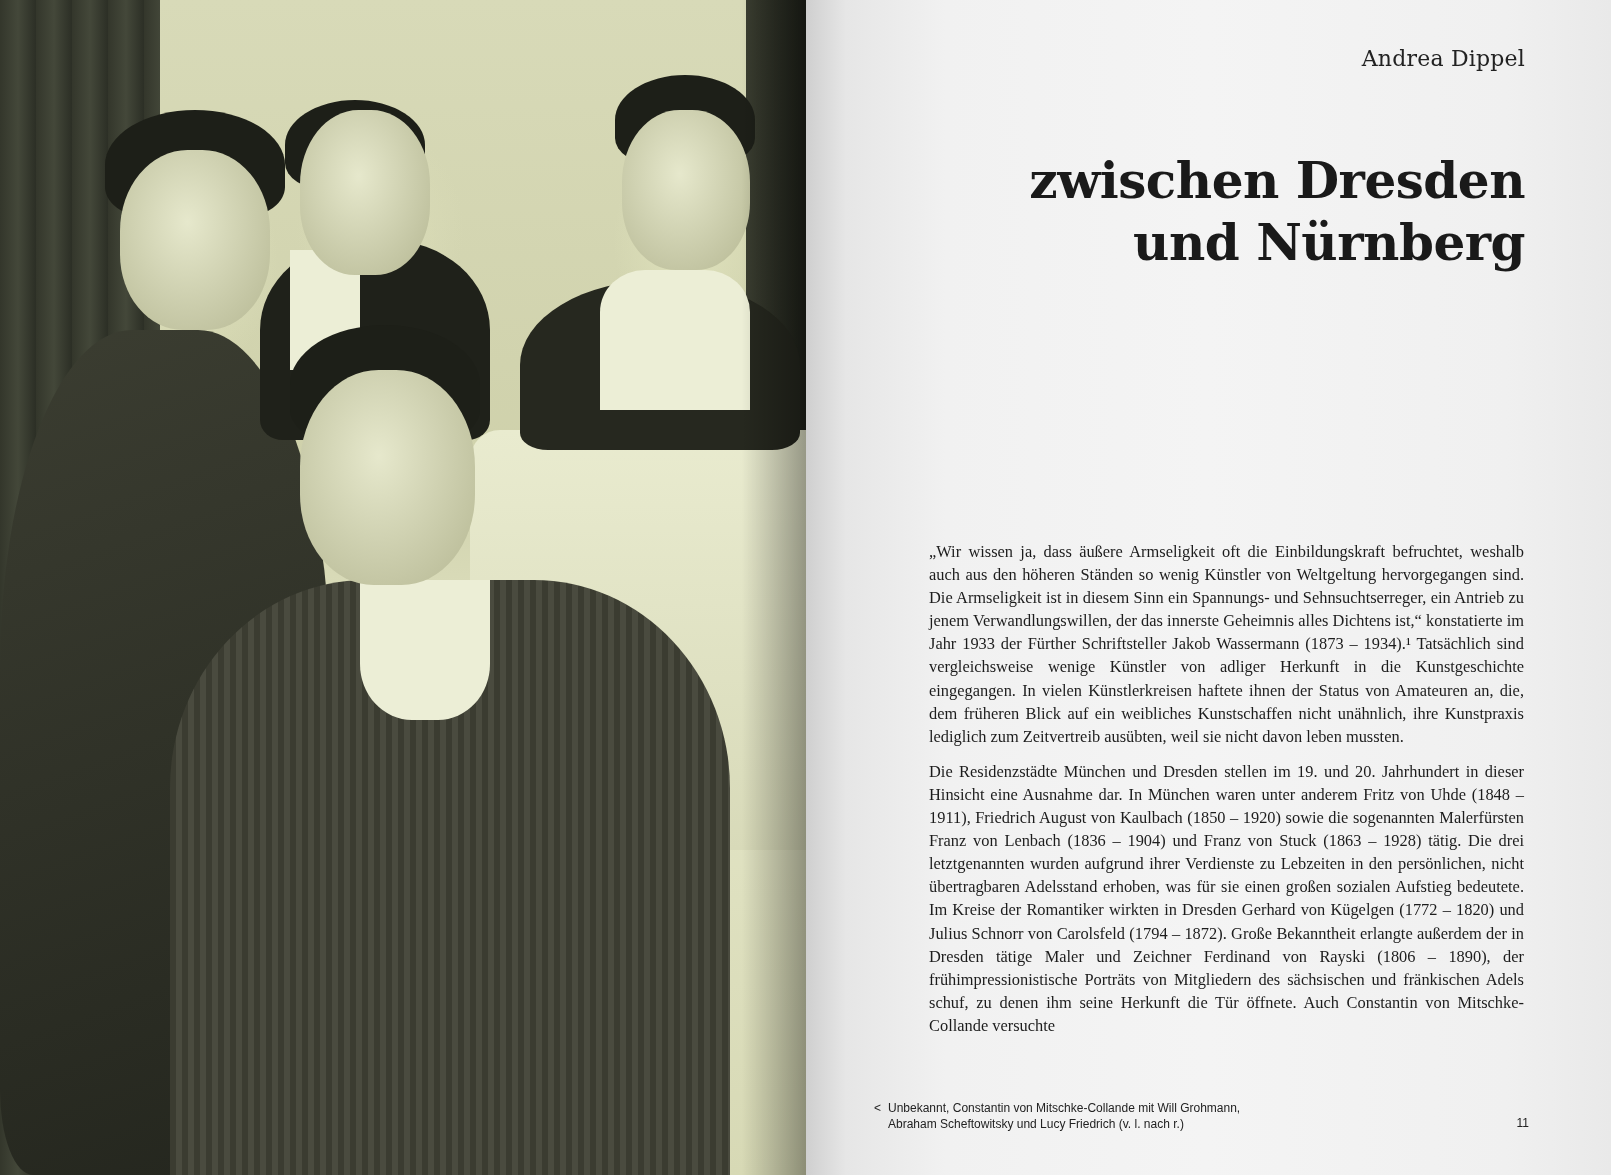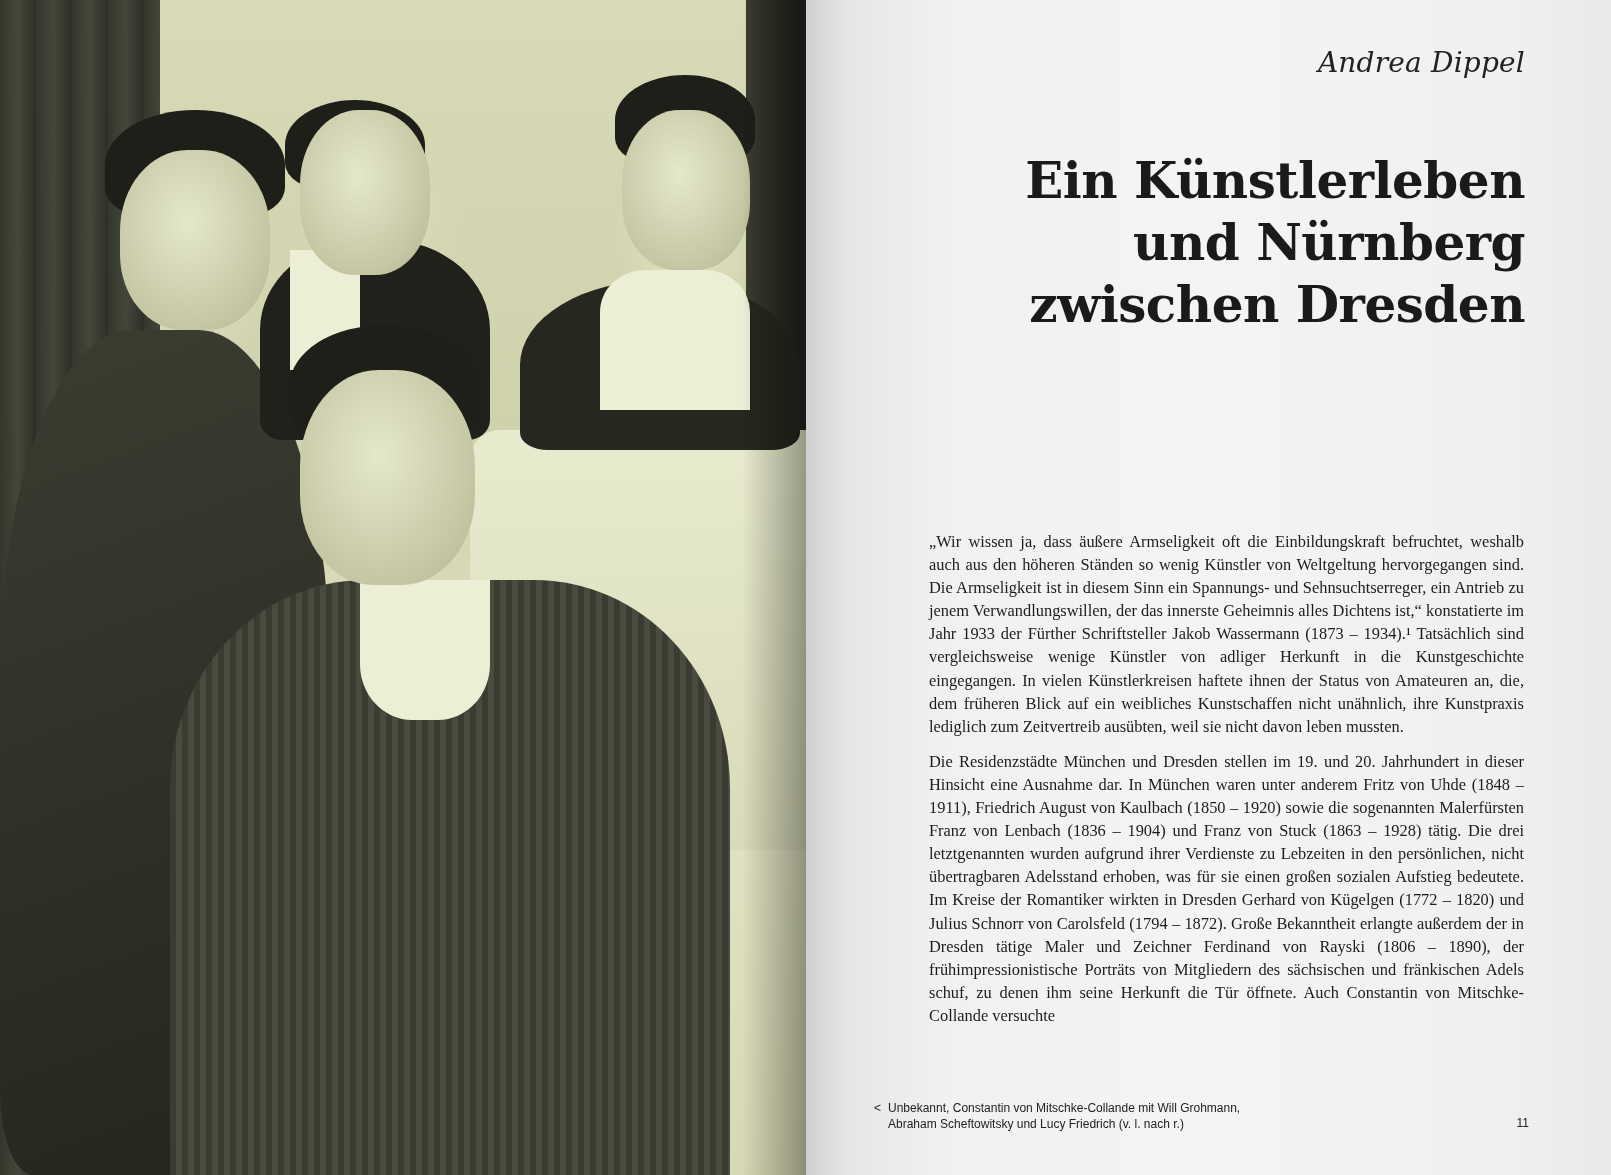--- a/index.html
+++ b/index.html
@@ -24,24 +24,24 @@
   .suit.s3 { left:520px; top:280px; width:280px; height:170px; background:#26281f; border-radius:50% 50% 10% 10%; }
   .suit.s4 { left:170px; top:580px; width:560px; height:595px; background:repeating-linear-gradient(90deg,#3b3c31 0 6px,#4a4b3f 6px 12px); border-radius:35% 35% 0 0; }
   .table { position:absolute; left:470px; top:430px; width:336px; height:420px; background:linear-gradient(180deg,#e9ebcf,#d8dab9); border-radius:30px 0 0 0; }
   .face { position:absolute; background:radial-gradient(ellipse at 45% 40%, #e6e8cc, #bfc19e 80%); border-radius:45% 45% 42% 42%; }
   .hair { position:absolute; background:#1d1f18; border-radius:50% 50% 30% 30%; }
   .shirt { position:absolute; background:#eceed6; }
   .photo-shade { position:absolute; inset:0; background:linear-gradient(90deg, rgba(0,0,0,0) 92%, rgba(0,0,0,0.35) 100%); }
   
   .right-page { position:relative; width:805px; height:1175px;
     background: linear-gradient(90deg, #cfcfcf 0px, #e6e6e6 40px, #f1f1f1 140px, #f4f4f4 400px, #f0f0f0 700px, #e9e9e9 805px); }
-  .author { position:absolute; right:86px; top:46px; font-family:"DejaVu Serif", serif; font-size:28px; color:#222; letter-spacing:0.2px;font-style:italic; }
+  .author { position:absolute; right:86px; top:46px; font-family:"DejaVu Serif", serif; font-size:22px; color:#222; letter-spacing:0.2px; }
   .title { position:absolute; right:86px; top:150px; text-align:right; font-family:"DejaVu Serif", serif; font-weight:bold; font-size:50px; line-height:62px; color:#1a1a1a; letter-spacing:-0.5px; }
   .body-text { position:absolute; left:123px; top:528px; width:595px; font-family:"Liberation Serif", serif; font-size:16.4px; line-height:23.1px; color:#1c1c1c; text-align:justify; }
-  .body-text p { margin:2px 0 12px 0; }
+  .body-text p { margin:12px 0 12px 0; }
   .caption { position:absolute; left:68px; top:1100px; font-family:"Liberation Sans", sans-serif; font-size:12px; line-height:16px; color:#222; }
   .caption .arrow { display:inline-block; width:14px; }
   .caption .line2 { padding-left:14px; }
   .page-number { position:absolute; right:82px; top:1116px; font-family:"Liberation Sans", sans-serif; font-weight:normal; font-size:12px; color:#222; }
 </style>
 </head>
 <body>
 
 <div class="spread">
 
@@ -63,23 +63,22 @@
     <div class="suit s4"></div>
     <div class="shirt" style="left:360px;top:580px;width:130px;height:140px;border-radius:0 0 40% 40%;"></div>
     <div class="hair" style="left:290px;top:325px;width:190px;height:120px;"></div>
     <div class="face" style="left:300px;top:370px;width:175px;height:215px;"></div>
     <div class="photo-shade"></div>
   </div>
 
   <div class="right-page">
     <div class="author">Andrea Dippel</div>
     <div class="title">
-      <div>Ein Künstlerleben</div>
+      <div>zwischen Dresden</div>
       <div>und Nürnberg</div>
-      <div>zwischen Dresden</div>
     </div>
     <div class="body-text">
       <p>„Wir wissen ja, dass äußere Armseligkeit oft die Einbildungskraft befruchtet, weshalb auch aus den höheren Ständen so wenig Künstler von Weltgeltung hervorgegangen sind. Die Armseligkeit ist in diesem Sinn ein Spannungs- und Sehnsuchtserreger, ein Antrieb zu jenem Verwandlungswillen, der das innerste Geheimnis alles Dichtens ist,“ konstatierte im Jahr 1933 der Fürther Schriftsteller Jakob Wassermann (1873 – 1934).¹ Tatsächlich sind vergleichsweise wenige Künstler von adliger Herkunft in die Kunstgeschichte eingegangen. In vielen Künstlerkreisen haftete ihnen der Status von Amateuren an, die, dem früheren Blick auf ein weibliches Kunstschaffen nicht unähnlich, ihre Kunstpraxis lediglich zum Zeitvertreib ausübten, weil sie nicht davon leben mussten.</p>
       <p>Die Residenzstädte München und Dresden stellen im 19. und 20. Jahrhundert in dieser Hinsicht eine Ausnahme dar. In München waren unter anderem Fritz von Uhde (1848 – 1911), Friedrich August von Kaulbach (1850 – 1920) sowie die sogenannten Malerfürsten Franz von Lenbach (1836 – 1904) und Franz von Stuck (1863 – 1928) tätig. Die drei letztgenannten wurden aufgrund ihrer Verdienste zu Lebzeiten in den persönlichen, nicht übertragbaren Adelsstand erhoben, was für sie einen großen sozialen Aufstieg bedeutete. Im Kreise der Romantiker wirkten in Dresden Gerhard von Kügelgen (1772 – 1820) und Julius Schnorr von Carolsfeld (1794 – 1872). Große Bekanntheit erlangte außerdem der in Dresden tätige Maler und Zeichner Ferdinand von Rayski (1806 – 1890), der frühimpressionistische Porträts von Mitgliedern des sächsischen und fränkischen Adels schuf, zu denen ihm seine Herkunft die Tür öffnete. Auch Constantin von Mitschke-Collande versuchte</p>
     </div>
     <div class="caption">
       <div><span class="arrow">&lt;</span><span>Unbekannt, Constantin von Mitschke-Collande mit Will Grohmann,</span></div>
       <div class="line2">Abraham Scheftowitsky und Lucy Friedrich (v. l. nach r.)</div>
     </div>
     <div class="page-number">11</div>

